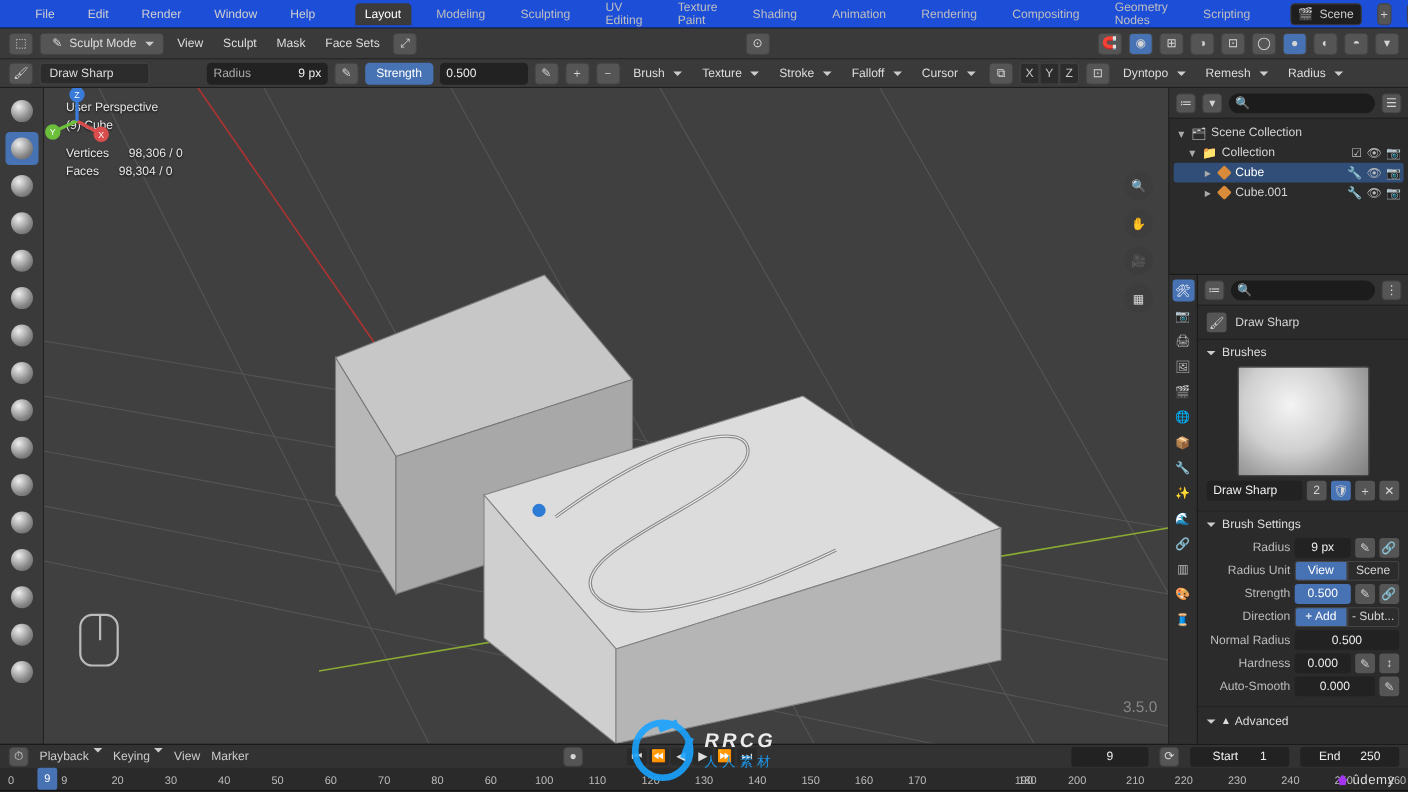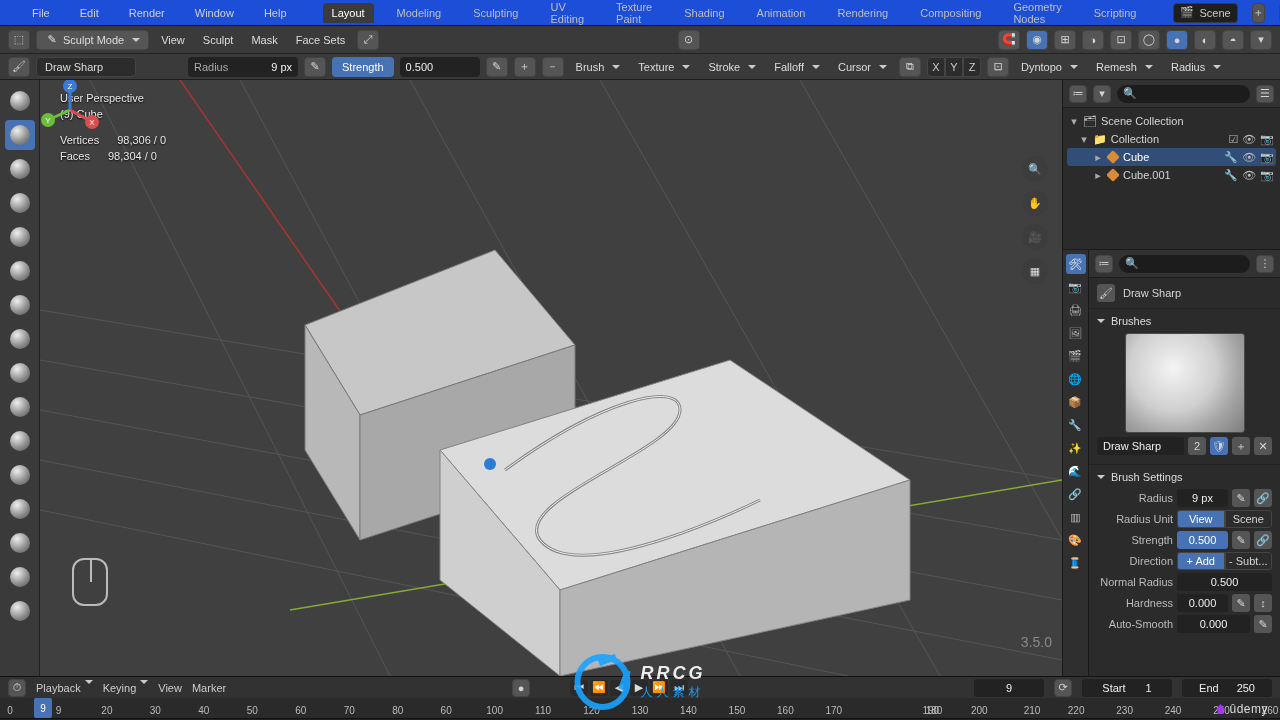--- a/index.html
+++ b/index.html
@@ -460,20 +460,26 @@
             <span class="plab">Hardness</span>
             <span class="pval">0.000</span>
             <span class="miniico">✎</span>
             <span class="miniico">↕</span>
           </div>
           <div class="proprow">
             <span class="plab">Auto-Smooth</span>
             <span class="pval">0.000</span>
             <span class="miniico">✎</span>
           </div>
+        </div>
+        <div class="propsec">
+          <h4 style="margin:0">
+              <span style="transform:rotate(-90deg);display:inline-block">▸</span>
+              <span>Advanced</span>
+            </h4>
         </div>
       </div>
     </div>
   </div>
 </div>
 
 <div id="timeline">
   <div id="tlhdr">
     <span class="square" style="width:18px;height:18px">⏱</span>
     <span class="pb chev">Playback</span>

